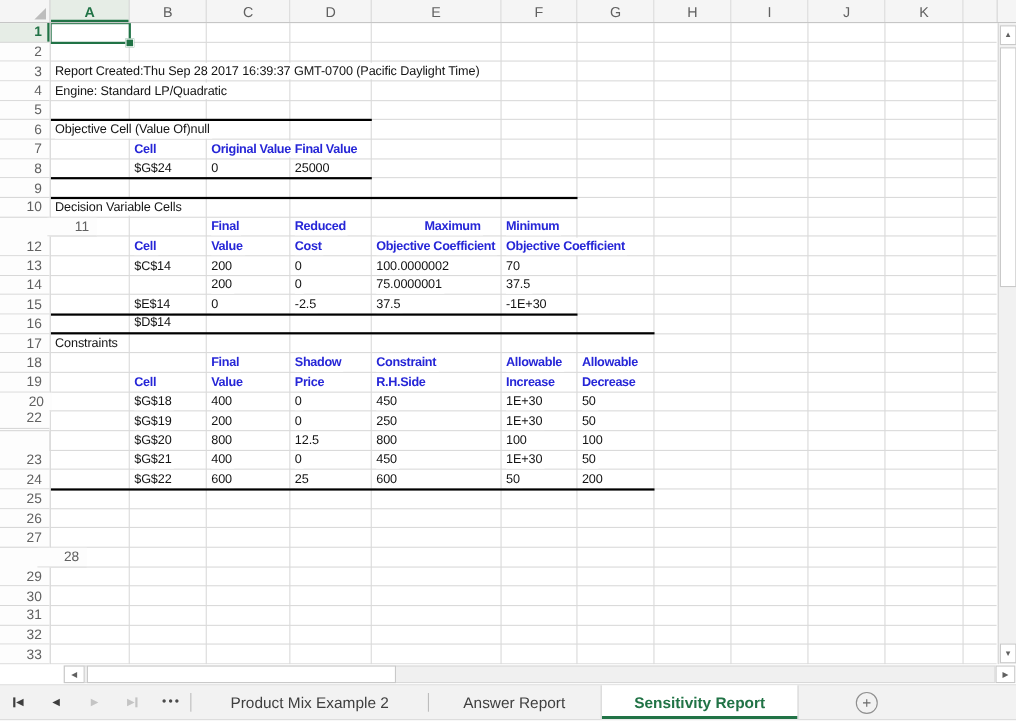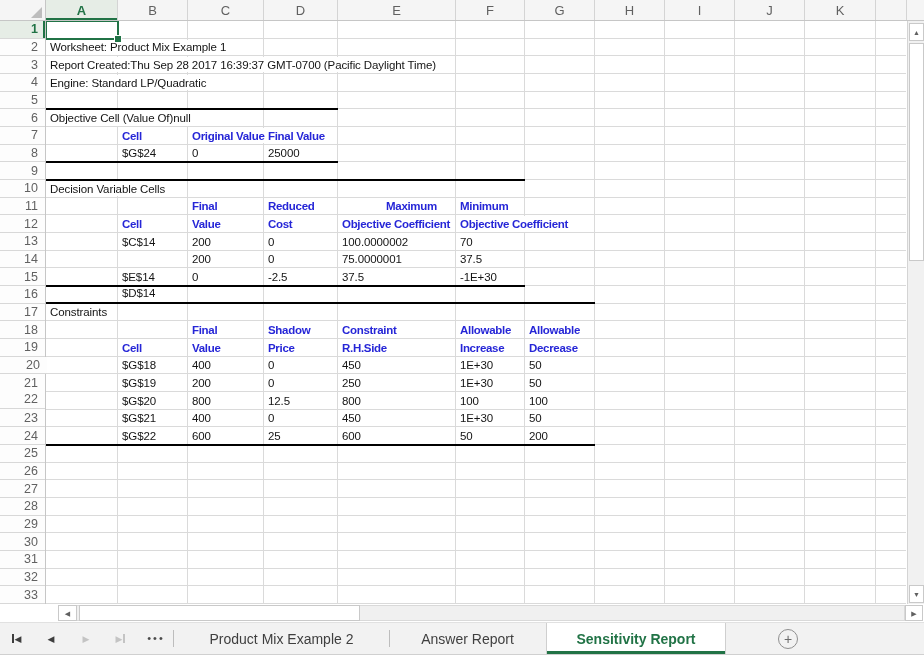--- a/index.html
+++ b/index.html
@@ -110,21 +110,20 @@
       <div class="hline" style="top: 444.08px; left: 46px; width: 860px;"></div>
       <div class="hline" style="top: 461.75px; left: 46px; width: 860px;"></div>
       <div class="hline" style="top: 479.42px; left: 46px; width: 860px;"></div>
       <div class="hline" style="top: 497.09px; left: 46px; width: 860px;"></div>
       <div class="hline" style="top: 514.76px; left: 46px; width: 860px;"></div>
       <div class="hline" style="top: 532.43px; left: 46px; width: 860px;"></div>
       <div class="hline" style="top: 550.1px; left: 46px; width: 860px;"></div>
       <div class="hline" style="top: 567.77px; left: 46px; width: 860px;"></div>
       <div class="hline" style="top: 585.44px; left: 46px; width: 860px;"></div>
       <div class="hline" style="top: 603.11px; left: 46px; width: 860px;"></div>
-      <div class="ct" style="left: 50px; top: 39.67px; height: 15.17px;">Worksheet: Product Mix Example 1</div>
       <div class="ct" style="left: 50px; top: 57.34px; height: 15.17px;">Report Created:Thu Sep 28 2017 16:39:37 GMT-0700 (Pacific Daylight Time)</div>
       <div class="ct" style="left: 50px; top: 75.01px; height: 15.17px;">Engine: Standard LP/Quadratic</div>
       <div class="ct" style="left: 50px; top: 110.35px; height: 15.17px;">Objective Cell (Value Of)null</div>
       <div class="ct b" style="left: 122px; top: 128.02px; height: 15.17px;">Cell</div>
       <div class="ct b" style="left: 192px; top: 128.02px; height: 15.17px;">Original Value</div>
       <div class="ct b" style="left: 268px; top: 128.02px; height: 15.17px;">Final Value</div>
       <div class="ct" style="left: 122px; top: 145.69px; height: 15.17px;">$G$24</div>
       <div class="ct" style="left: 192px; top: 145.69px; height: 15.17px;">0</div>
       <div class="ct" style="left: 268px; top: 145.69px; height: 15.17px;">25000</div>
       <div class="ct" style="left: 50px; top: 181.03px; height: 15.17px;">Decision Variable Cells</div>
@@ -225,38 +224,38 @@
       <div class="rowhead sel" style="top: 0px; height: 17.67px;">1</div>
       <div class="rowhead" style="top: 17.67px; height: 17.67px;">2</div>
       <div class="rowhead" style="top: 35.34px; height: 17.67px;">3</div>
       <div class="rowhead" style="top: 53.01px; height: 17.67px;">4</div>
       <div class="rowhead" style="top: 70.68px; height: 17.67px;">5</div>
       <div class="rowhead" style="top: 88.35px; height: 17.67px;">6</div>
       <div class="rowhead" style="top: 106.02px; height: 17.67px;">7</div>
       <div class="rowhead" style="top: 123.69px; height: 17.67px;">8</div>
       <div class="rowhead" style="top: 141.36px; height: 17.67px;">9</div>
       <div class="rowhead" style="top: 159.03px; height: 17.67px;">10</div>
-      <div class="rowhead" style="top: 176.7px; height: 17.67px;">11</div>
+      <div class="rowhead" style="top: 176.7px; height: 17.67px; margin-left: 43px;">11</div>
       <div class="rowhead" style="top: 194.37px; height: 17.67px;">12</div>
       <div class="rowhead" style="top: 212.04px; height: 17.67px;">13</div>
       <div class="rowhead" style="top: 229.71px; height: 17.67px;">14</div>
       <div class="rowhead" style="top: 247.38px; height: 17.67px;">15</div>
       <div class="rowhead" style="top: 265.05px; height: 17.67px; text-align: center;">16</div>
       <div class="rowhead" style="top: 282.72px; height: 17.67px;">17</div>
       <div class="rowhead" style="top: 300.39px; height: 17.67px;">18</div>
       <div class="rowhead" style="top: 318.06px; height: 17.67px;">19</div>
       <div class="rowhead" style="top: 335.73px; height: 17.67px; padding-left: 40px;">20</div>
       <div class="rowhead" style="top: 353.4px; height: 17.67px;">21</div>
-      <div class="rowhead" style="top: 370px; height: 17.67px; text-align: center;">22</div>
+      <div class="rowhead" style="top: 351px; height: 17.67px; text-align: center;">22</div>
       <div class="rowhead" style="top: 388.74px; height: 17.67px;">23</div>
       <div class="rowhead" style="top: 406.41px; height: 17.67px;">24</div>
       <div class="rowhead" style="top: 424.08px; height: 17.67px;">25</div>
       <div class="rowhead" style="top: 441.75px; height: 17.67px;">26</div>
       <div class="rowhead" style="top: 459.42px; height: 17.67px;">27</div>
-      <div class="rowhead" style="top: 477.09px; height: 17.67px;">28</div>
+      <div class="rowhead" style="top: 477.09px; height: 17.67px; margin-left: 34px;">28</div>
       <div class="rowhead" style="top: 494.76px; height: 17.67px;">29</div>
       <div class="rowhead" style="top: 512.43px; height: 17.67px;">30</div>
       <div class="rowhead" style="top: 530.1px; height: 17.67px;">31</div>
       <div class="rowhead" style="top: 547.77px; height: 17.67px;">32</div>
       <div class="rowhead" style="top: 565.44px; height: 17.67px;">33</div>
     </div>
 
   <div id="vscroll" style="height: 583.11px;">
     <div class="scrollbtn up">
       <span>▲</span>

